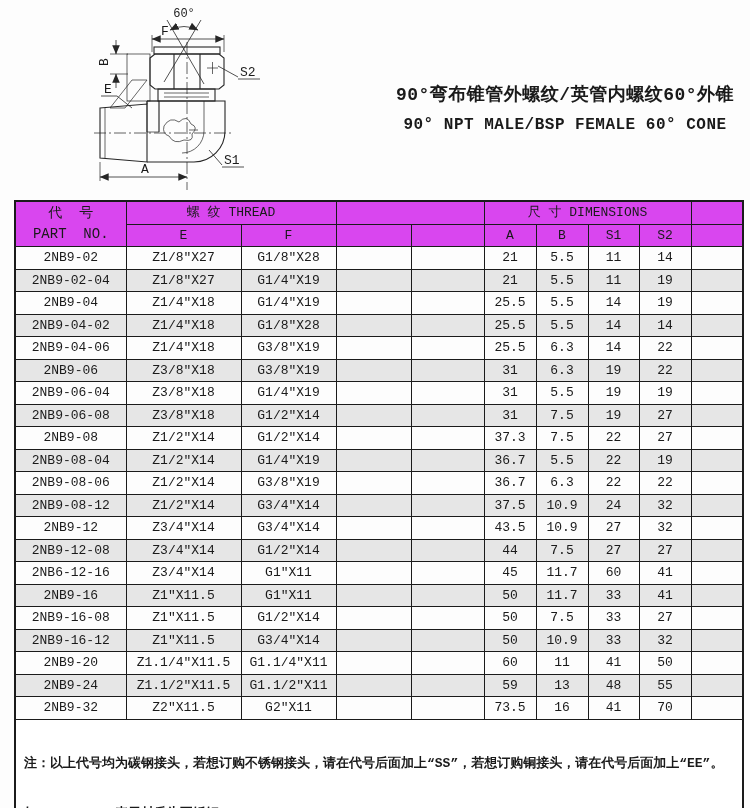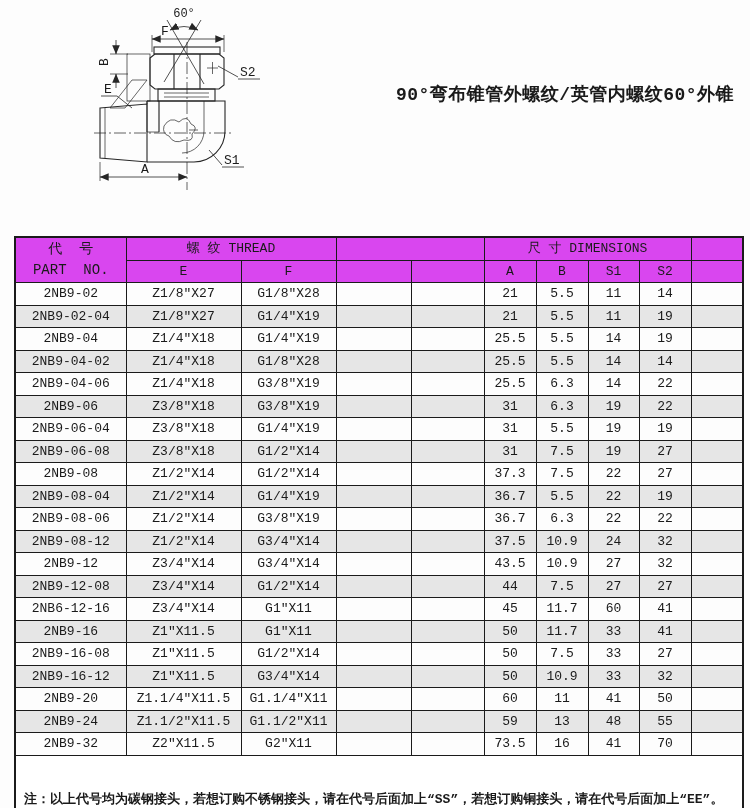--- a/index.html
+++ b/index.html
@@ -1,20 +1,20 @@
 <!DOCTYPE html>
 <html><head>
 <meta charset="utf-8">
 <style>
   html,body{margin:0;padding:0;background:#ffffff;}
   body{font-family:"Liberation Mono","DejaVu Sans Mono",monospace;color:#1a1a1a;}
   .page{position:relative;width:750px;height:808px;background:#fdfdfd;overflow:hidden;}
 
   
-  .top-section{position:relative;width:750px;height:236px;border-radius:19px;}
+  .top-section{position:relative;width:750px;height:200px;border-radius:19px;}
   .drawing{position:absolute;left:52px;top:4px;}
   .title-block{position:absolute;left:380px;top:56px;width:370px;text-align:center;}
   .main-title{font-size:25px;font-weight:bold;letter-spacing:1px;line-height:26px;}
   .sub-cn{margin-top:26px;font-size:18px;font-weight:bold;white-space:nowrap;letter-spacing:0.5px;}
   .sub-en{margin-top:10px;font-size:16px;font-weight:bold;white-space:nowrap;letter-spacing:0.5px;}
 
   
   table.parts{border-collapse:collapse;table-layout:fixed;margin-left:14px;width:728px;
     border:2.5px solid #1b1b1b;}
   table.parts td{border:1.5px solid #1b1b1b;text-align:center;vertical-align:middle;
@@ -111,20 +111,21 @@
         <text class="dwg-text" x="172" y="160">S1</text>
 
         <line class="dwg-thin" x1="48" y1="158" x2="48" y2="177"></line>
         <line class="dwg-dim" x1="48" y1="173" x2="135" y2="173" marker-start="url(#arr)" marker-end="url(#arr)"></line>
         <text class="dwg-text" x="89" y="169">A</text>
       </svg>
     </div>
 
     <div class="title-block">
       <div class="sub-cn">90°弯布锥管外螺纹/英管内螺纹60°外锥</div>
+      <div class="sub-en">90° NPT MALE/BSP FEMALE 60° CONE</div>
     </div>
   </div>
 
   <table class="parts">
     <colgroup>
       <col style="width:111px">
         <col style="width:115px">
         <col style="width:95px">
       <col style="width:75px">
         <col style="width:73px">

